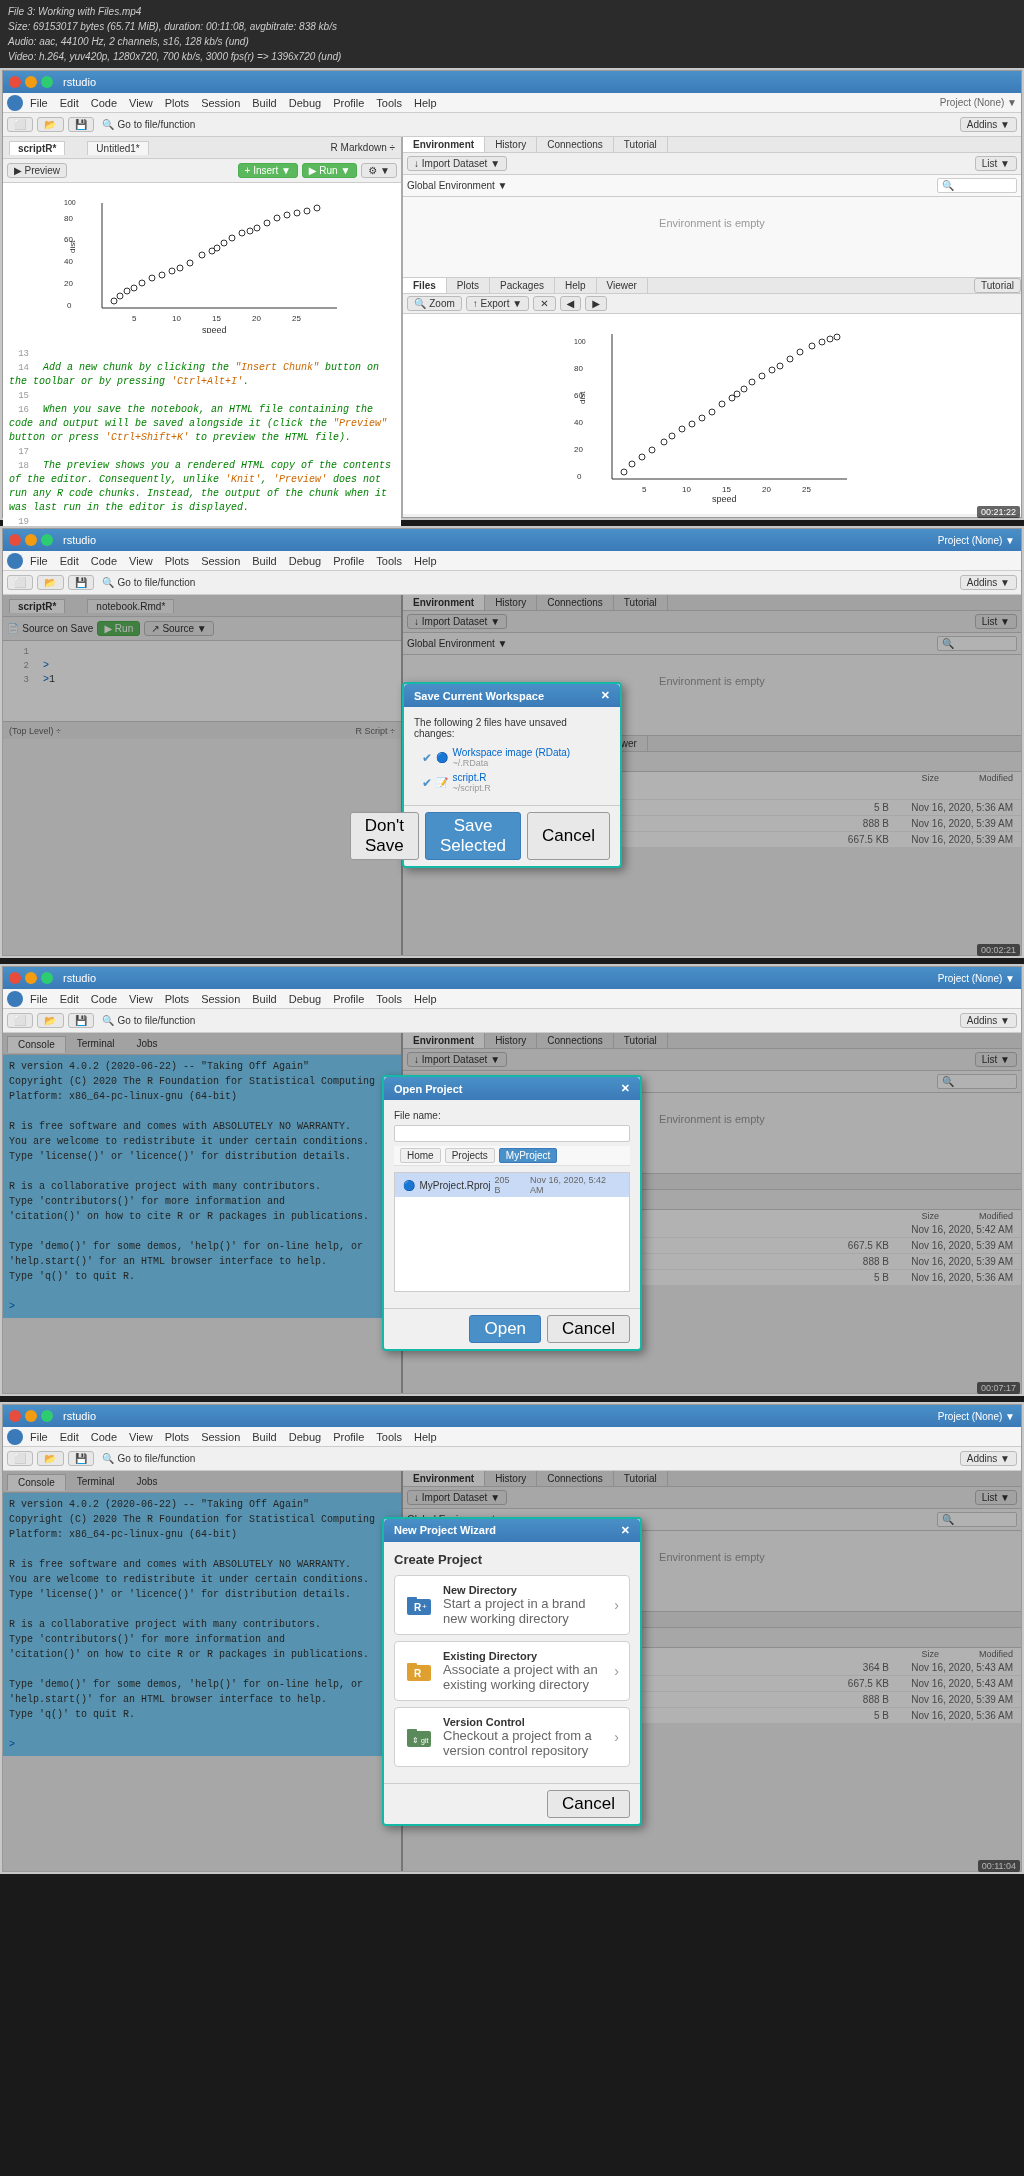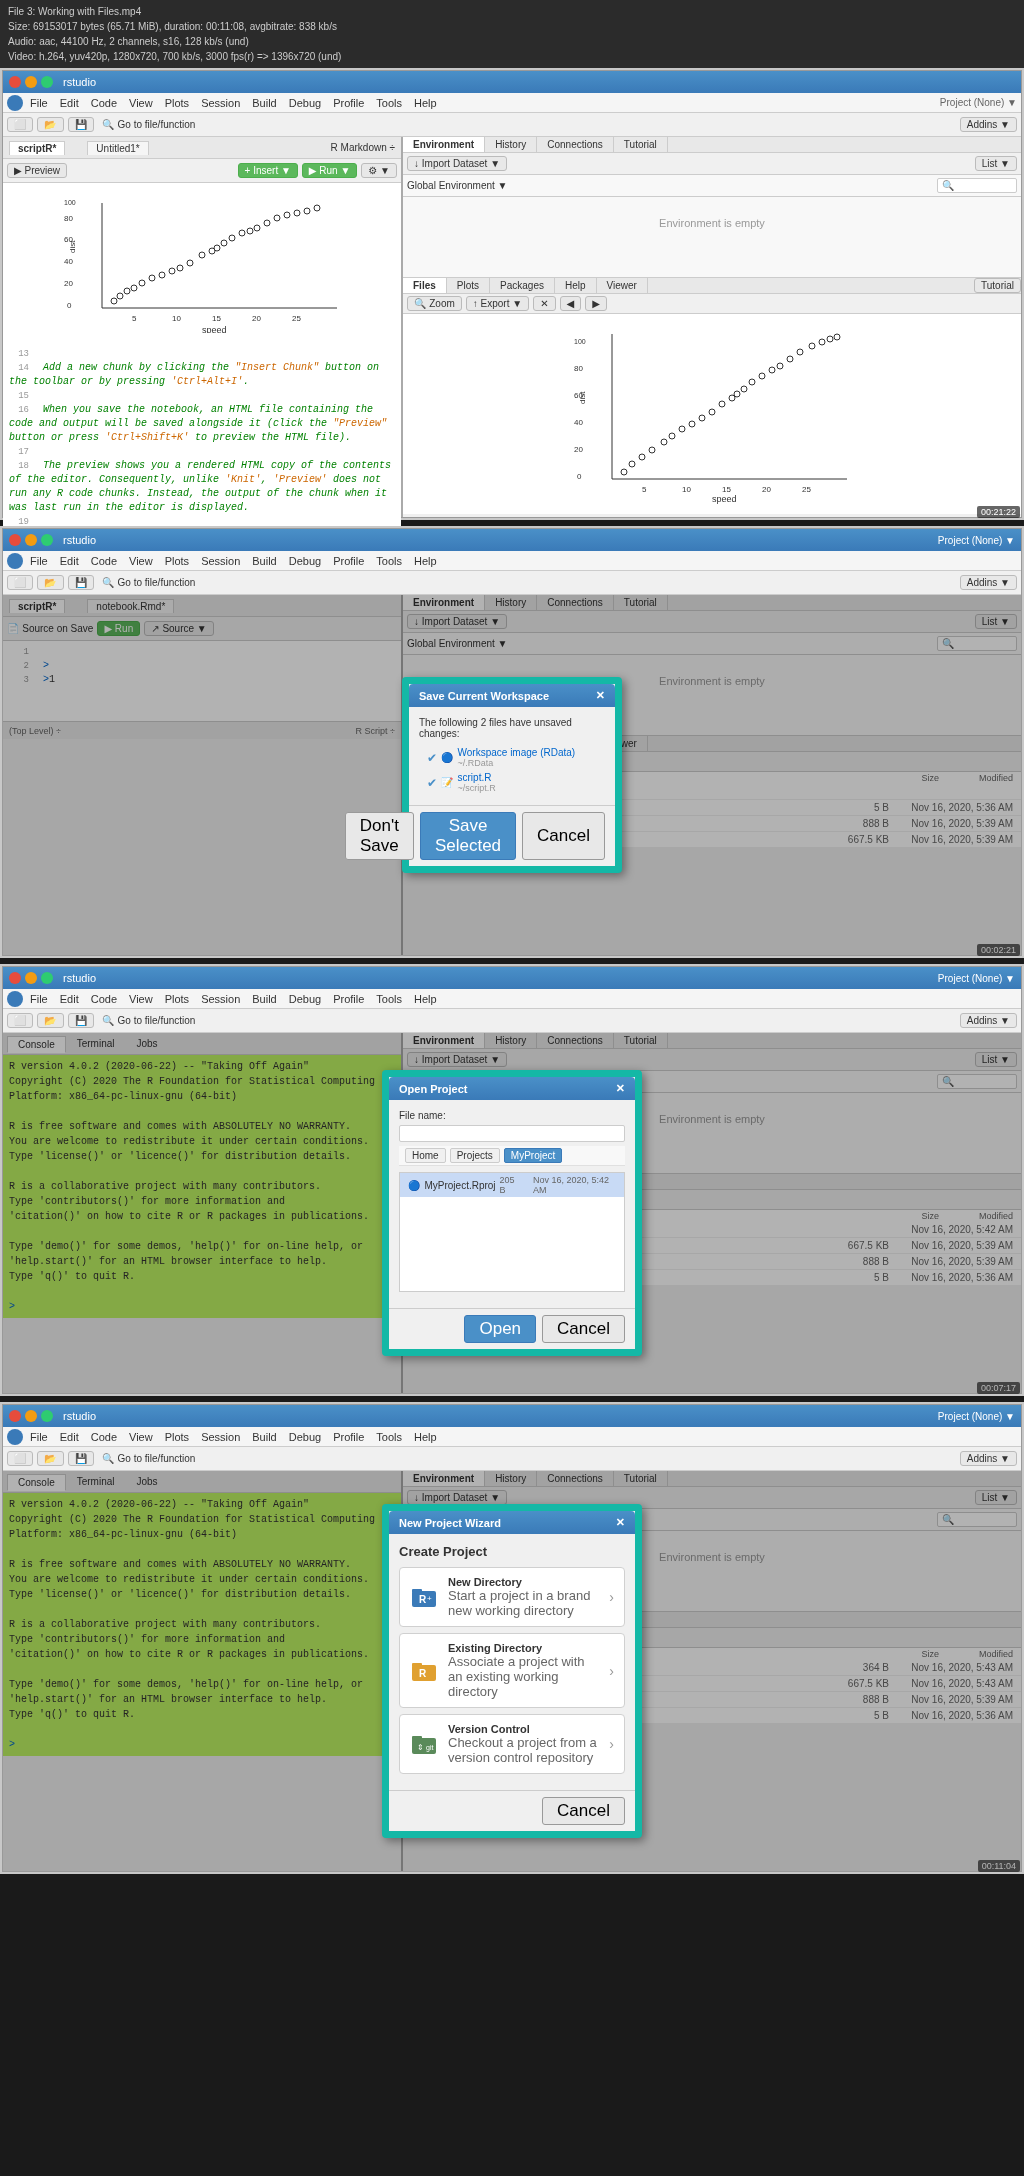--- a/index.html
+++ b/index.html
@@ -11,20 +11,21 @@
       color: #333;
     }
 
     
     .video-info-bar {
       background: #2b2b2b;
       color: #ccc;
       font-size: 10px;
       padding: 4px 8px;
       line-height: 1.5;
+      font-style: italic;
     }
 
     
     .rstudio-frame {
       width: 100%;
       background: #f0f0f0;
       border: 1px solid #999;
     }
 
     
@@ -190,21 +191,21 @@
       border-bottom: 1px solid #f0f0f0;
       font-size: 10px;
       gap: 4px;
     }
     .file-name { flex: 1; color: #0066cc; }
     .file-size { width: 60px; text-align: right; color: #666; }
     .file-date { width: 120px; color: #666; text-align: right; }
 
     
     .console-area {
-      background: #bef264;
+      background: #7dd3fc;
       padding: 4px 6px;
       font-family: 'Courier New', monospace;
       font-size: 10px;
       line-height: 1.5;
       color: #333;
       min-height: 120px;
     }
     .console-prompt { color: #0066cc; }
 
     
@@ -213,21 +214,21 @@
       top: 0; left: 0;
       width: 100%; height: 100%;
       background: rgba(0,0,0,0.3);
       display: flex;
       align-items: center;
       justify-content: center;
       z-index: 10;
     }
     .dialog-box {
       background: #f0f0f0;
-      border: 7px solid #14b8a6;
+      border: 2px solid #14b8a6;
       border-radius: 4px;
       box-shadow: 3px 3px 10px rgba(0,0,0,0.4);
       min-width: 220px;
     }
     .dialog-title {
       background: linear-gradient(to bottom, #4a90c8, #3a7ab8);
       color: white;
       padding: 5px 10px;
       font-size: 11px;
       font-weight: bold;

